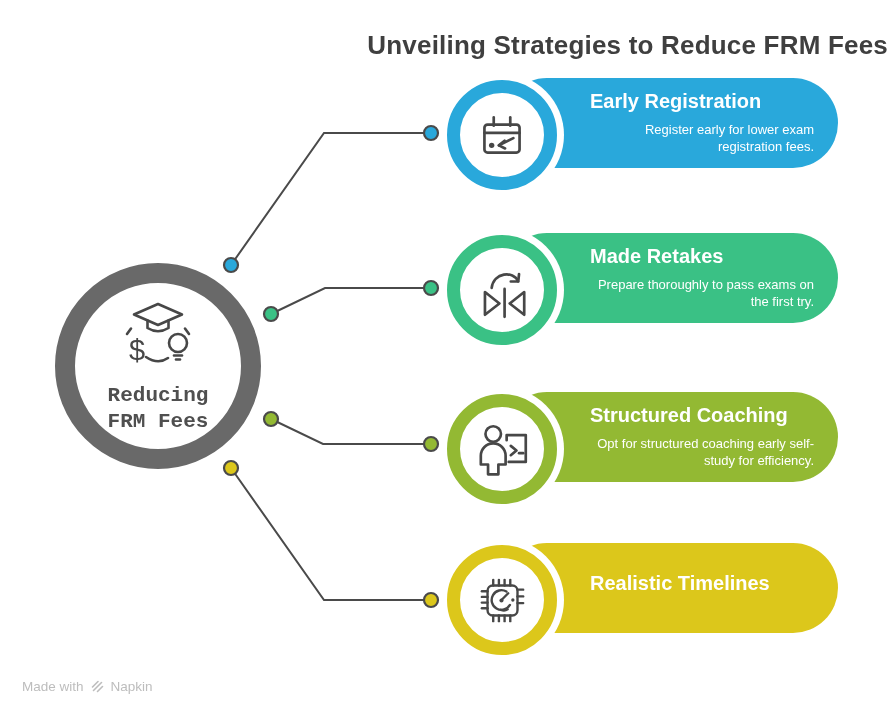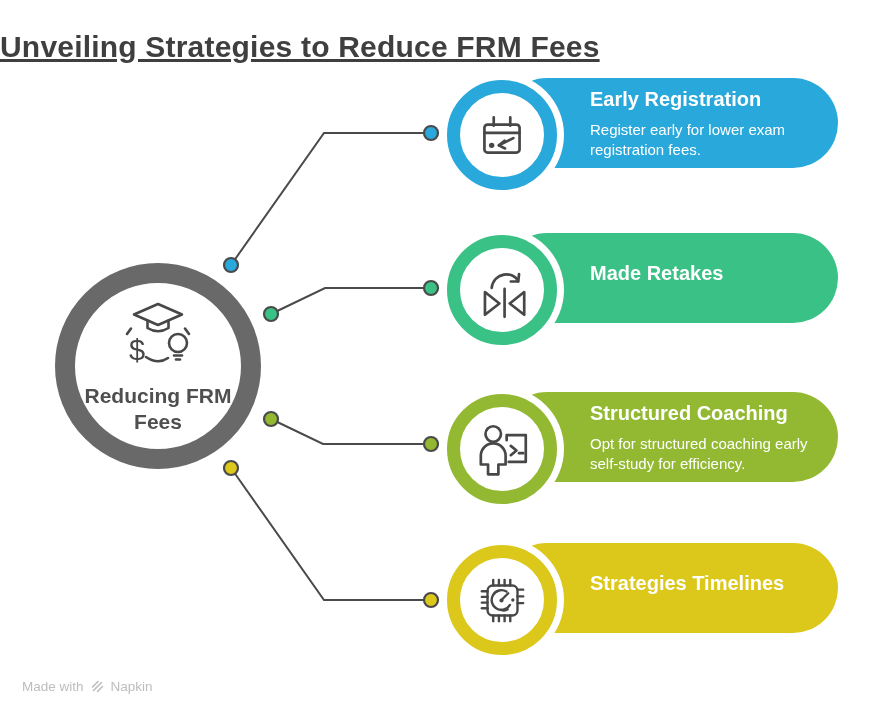--- a/index.html
+++ b/index.html
@@ -1,42 +1,42 @@
 <!DOCTYPE html>
 <html><head>
 <meta charset="utf-8">
 <style>
   html,body{margin:0;padding:0;background:#fff;}
   body{font-family:"Liberation Sans", sans-serif;}
   .canvas{position:relative;width:888px;height:710px;background:#ffffff;overflow:hidden;}
 
-  .page-title{position:absolute;top:30px;left:0;width:100%;text-align:left;
-    font-size:30px;font-weight:bold;color:#3f3f3f;letter-spacing:.2px;text-decoration:underline;}
+  .page-title{position:absolute;top:30px;left:0;width:100%;text-align:right;
+    font-size:26px;font-weight:bold;color:#3f3f3f;letter-spacing:.2px;}
 
   
   .connectors{position:absolute;left:0;top:0;z-index:0;}
   .connectors polyline{fill:none;stroke-width:2px;}
   .connectors circle{stroke-width:2.2px;}
 
   
   .center-node{position:absolute;left:55px;top:263px;width:206px;height:206px;
     box-sizing:border-box;border:20px solid #696969;border-radius:50%;background:#fff;
     display:flex;flex-direction:column;align-items:center;justify-content:center;z-index:1;}
   .center-label{width:150px;text-align:center;font-size:21px;font-weight:bold;
-    color:#4f4f4f;line-height:1.25;margin-top:20px;}
+    color:#4f4f4f;line-height:1.25;margin-top:20px;font-family:Liberation Mono, monospace;}
 
   
   .card{position:absolute;left:447px;width:391px;height:90px;z-index:1;}
   .card .pill{position:absolute;left:55px;right:0;top:0;bottom:0;border-radius:57px;}
   .card .badge{position:absolute;left:0;top:2px;width:110px;height:110px;box-sizing:border-box;
     border:13px solid #ccc;border-radius:50%;background:#fff;box-shadow:0 0 0 7px #ffffff;
     display:flex;align-items:center;justify-content:center;}
   .card .card-text{position:absolute;left:143px;top:50%;transform:translateY(-50%);}
   .card .card-title{font-size:20px;font-weight:bold;color:#ffffff;white-space:nowrap;margin-bottom:9px;}
-  .card .card-desc{font-size:15px;color:#ffffff;line-height:1.3;width:224px;}
+  .card .card-desc{font-size:13px;color:#ffffff;line-height:1.3;width:224px;text-align:right;}
 
   
   .line-icon{stroke:#474747;fill:none;stroke-width:2.6;stroke-linecap:round;stroke-linejoin:round;}
   .line-icon .fill{fill:#474747;stroke:none;}
   .line-icon text{fill:#474747;stroke:none;font-family:"Liberation Sans", sans-serif;}
 
   
   .footer{position:absolute;left:22px;bottom:16px;display:flex;align-items:center;gap:6px;
     font-size:13.5px;}
   .footer .napkin-logo{display:inline-block;}
@@ -111,20 +111,21 @@
       <svg class="line-icon" width="62" height="62" viewBox="0 0 60 60">
         <path d="M20 28 C 22 13, 41 11, 45.5 21.5"></path>
         <path d="M46.5 14.5 L45.7 21.8 L38.5 21.8"></path>
         <line x1="32.5" y1="29" x2="32.5" y2="56"></line>
         <path d="M13.5 32 V 54 L 27.5 43 Z"></path>
         <path d="M51.5 32 V 54 L 37.5 43 Z"></path>
       </svg>
     </div>
     <div class="card-text">
       <div class="card-title">Made Retakes</div>
+      <div class="card-desc">Prepare thoroughly to pass exams on the first try.</div>
     </div>
   </div>
 
   <div class="card" style="top:392px">
     <div class="pill" style="background-color: rgb(147, 185, 51);"></div>
     <div class="badge" style="border-color: rgb(147, 185, 51);">
       <svg class="line-icon" width="62" height="62" viewBox="0 0 60 60">
         <circle cx="21.5" cy="15.5" r="7.5"></circle>
         <path d="M9.5 45 v-8.5 a12 12 0 0 1 24 0 V45 h-7 v9.5 h-10 V45 Z"></path>
         <path d="M34.5 21.5 v-5 H53 v26 H36.5"></path>
@@ -159,21 +160,21 @@
           <line x1="45" y1="26.5" x2="50.5" y2="26.5"></line>
         <line x1="45" y1="33" x2="50.5" y2="33"></line>
         <path d="M34.3 21.8 A9.5 9.5 0 1 0 37.7 34.8"></path>
         <line x1="29.5" y1="30" x2="36" y2="23.5"></line>
         <circle class="fill" cx="29.5" cy="30.5" r="2"></circle>
         <circle class="fill" cx="40.5" cy="30" r="1.6"></circle>
         <path d="M29 39.5 q3.5 1.5 6.5 -0.5"></path>
       </svg>
     </div>
     <div class="card-text">
-      <div class="card-title">Strategies Timelines</div>
+      <div class="card-title">Realistic Timelines</div>
     </div>
   </div>
 
   <div class="footer" style="color: rgb(189, 189, 189);">
     <span>Made with</span>
     <svg class="napkin-logo" width="15" height="15" viewBox="0 0 15 15" style="stroke:#BDBDBD;stroke-width:1.6;stroke-linecap:round;fill:none">
       <path d="M2.5 8 L8 2.5"></path>
       <path d="M3.5 11.5 L11.5 3.5"></path>
       <path d="M7.5 12.5 L12.5 7.5"></path>
     </svg>

